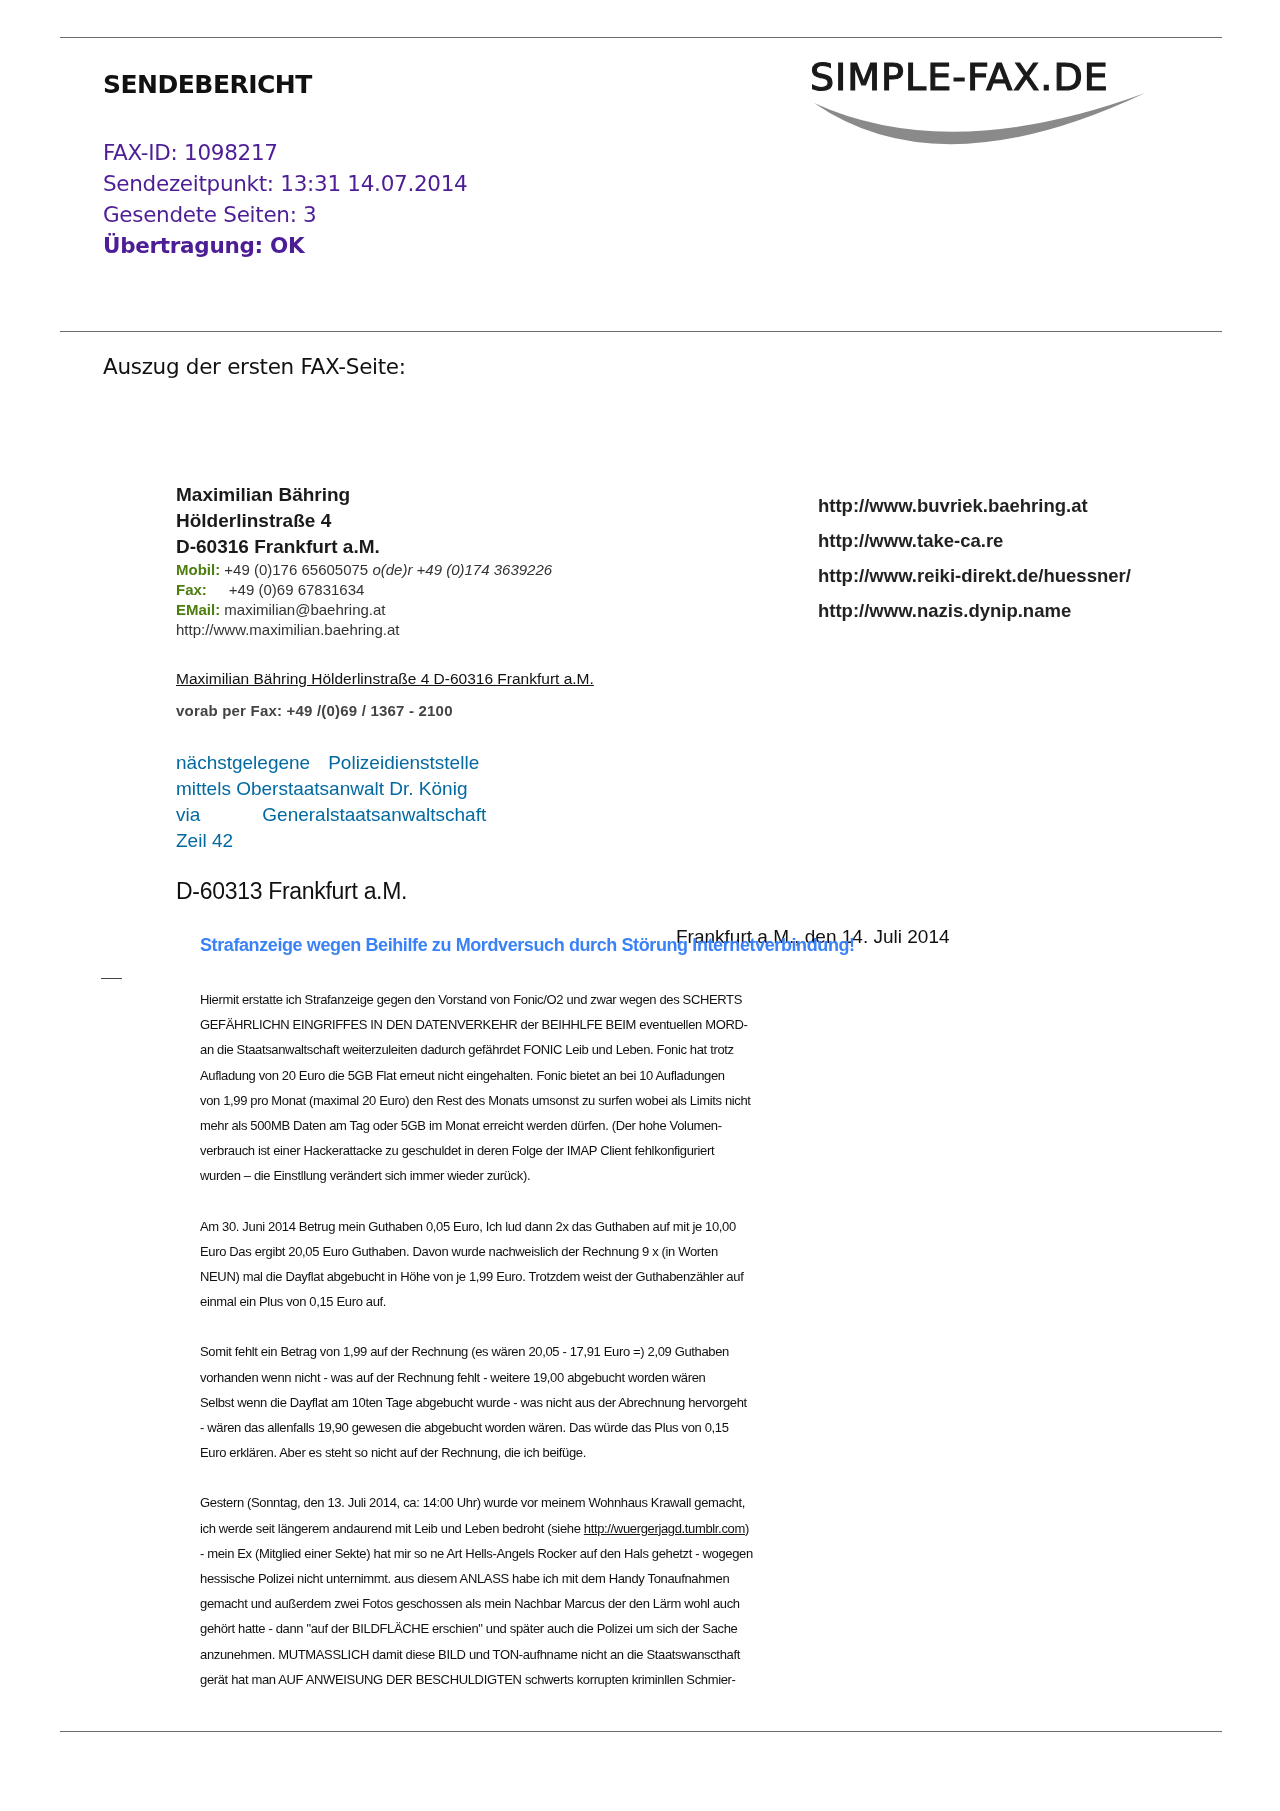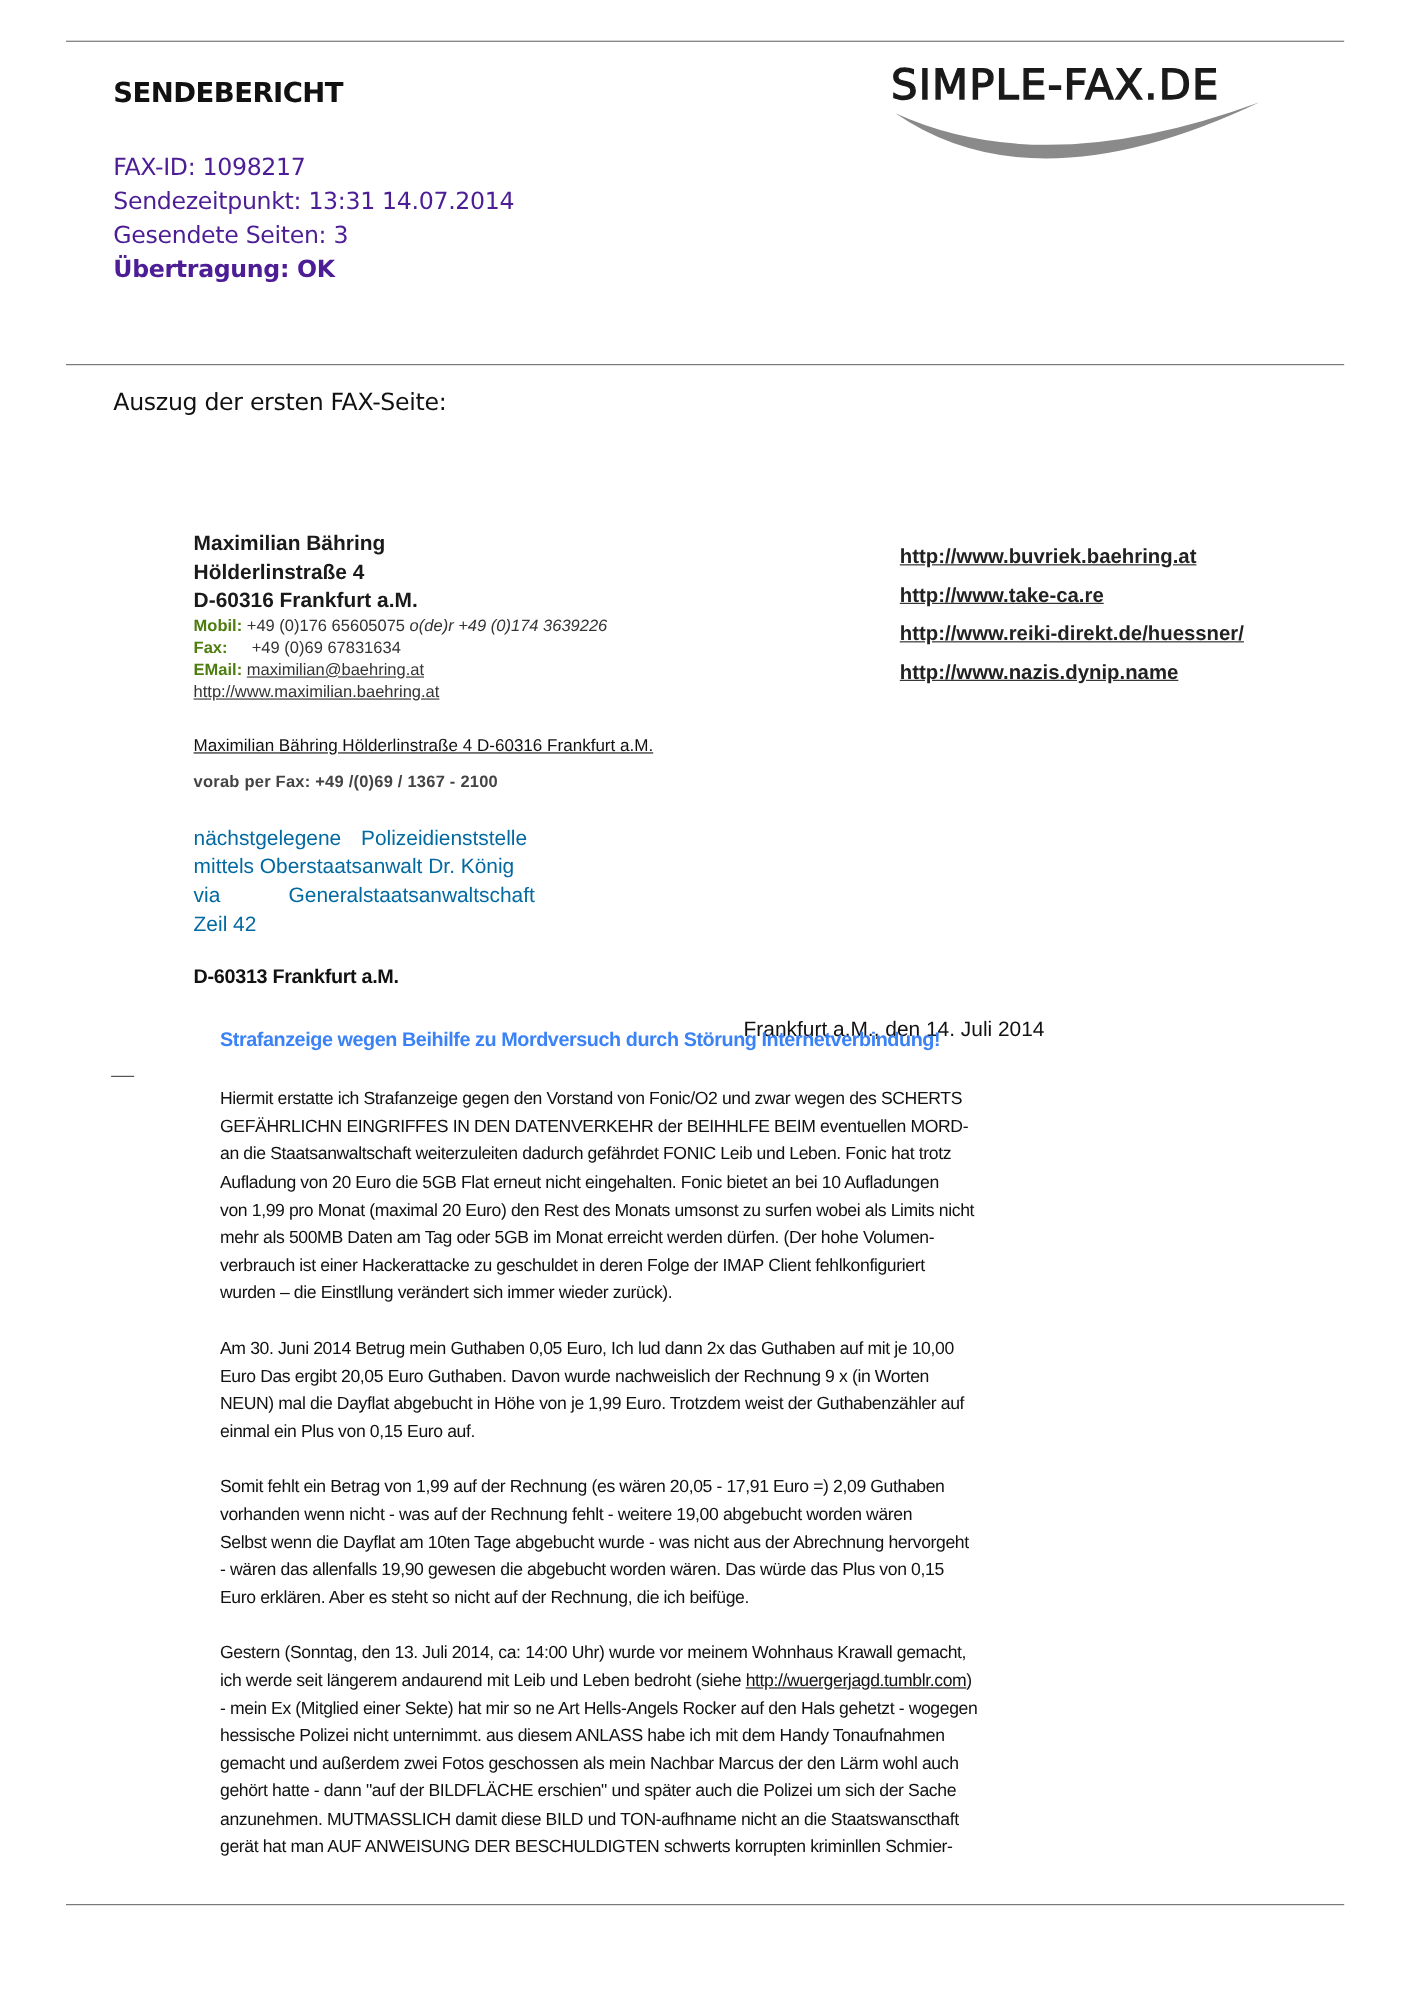--- a/index.html
+++ b/index.html
@@ -12,32 +12,32 @@
     .logo-text { position: absolute; left: 10px; top: 0; font-family: "DejaVu Sans", sans-serif; font-size: 38px; font-weight: normal; letter-spacing: 1px; color: #1a1a1a; -webkit-text-stroke: 1.2px #1a1a1a; }
     .logo svg { position: absolute; left: 0; top: 0; }
     .excerpt-label { position: absolute; left: 103px; top: 354px; font-family: "DejaVu Sans", sans-serif; font-size: 21.5px; color: #111; letter-spacing: -0.3px; }
 
     .fax { font-family: "Liberation Sans", sans-serif; color: #1a1a1a; }
     .sender { position: absolute; left: 176px; top: 482px; }
     .sender .big { font-weight: bold; font-size: 19px; line-height: 26px; }
     .sender .small { font-size: 15px; line-height: 20px; color: #333; }
     .sender .small b { color: #4d7c0f; }
     .sender .small .it { font-style: italic; }
-    .u { text-decoration: underline; }
+    .u { }
     .links { position: absolute; left: 818px; top: 488px; font-weight: bold; font-size: 18.5px; line-height: 35px; color: #222; }
     .return-addr { position: absolute; left: 176px; top: 670px; font-size: 15.5px; text-decoration: underline; color: #111; }
     .vorab { position: absolute; left: 176px; top: 702px; font-size: 15px; color: #444; font-weight: bold; letter-spacing: 0.2px; }
     .recipient { position: absolute; left: 176px; top: 750px; font-size: 19px; line-height: 26px; color: #0369a1; }
     .recipient .gap { display: inline-block; width: 18px; }
     .recipient .gap2 { display: inline-block; width: 62px; }
-    .city { position: absolute; left: 176px; top: 878px; font-size: 18px; font-weight: bold; color: #111; letter-spacing: -0.3px; }
+    .city { position: absolute; left: 176px; top: 878px; font-size: 23px; font-weight: normal; color: #111; letter-spacing: -0.3px; }
     .date { position: absolute; left: 676px; top: 884px; font-size: 19px; color: #111; margin-top: 42px; }
     .subject { position: absolute; left: 200px; top: 935px; font-size: 18px; font-weight: bold; color: #3b82f6; letter-spacing: -0.4px; }
     .dash-mark { position: absolute; left: 101px; top: 978px; width: 21px; border-top: 1px solid #444; }
-    .body-text { position: absolute; left: 200px; top: 987px; width: 960px; font-size: 16px; line-height: 25.2px; color: #111; letter-spacing: -0.35px; }
+    .body-text { position: absolute; left: 200px; top: 987px; width: 960px; font-size: 13px; line-height: 25.2px; color: #111; letter-spacing: -0.35px; }
     .body-text p { margin: 0 0 25px 0; white-space: nowrap; }
     .body-text p span.line { display: block; }
     .body-text .link { text-decoration: underline; }
   </style>
 </head>
 <body>
 
 <div class="rule" style="top:37px;"></div>
 
 <div class="header-title">SENDEBERICHT</div>

